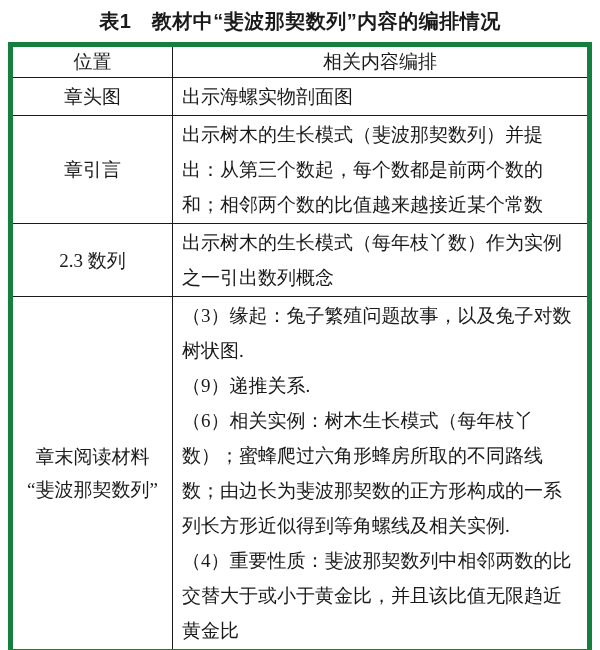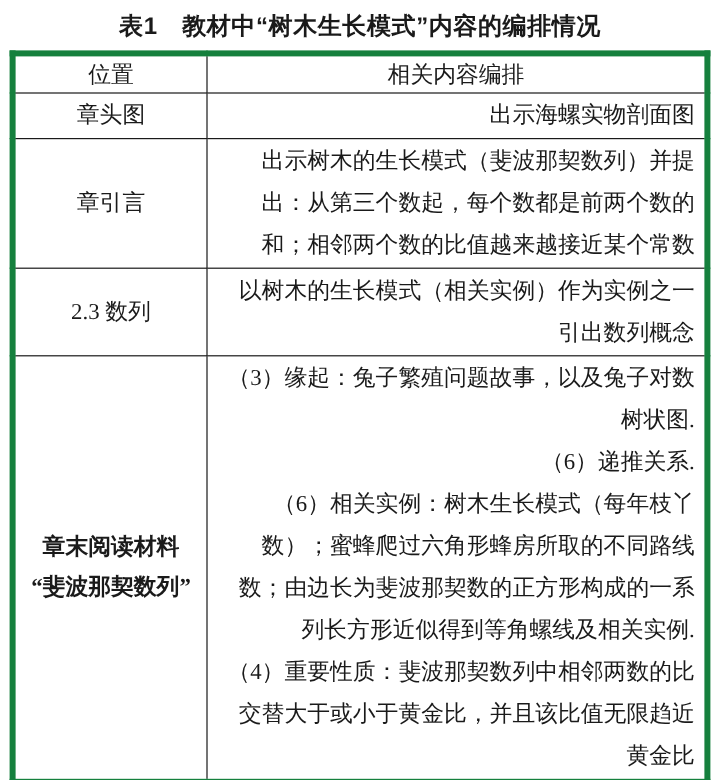--- a/index.html
+++ b/index.html
@@ -53,29 +53,29 @@
   tr.r-3 { height: 70px; }
   tr.r-4 { height: 353px; }
   th.h-cell { text-align: center; }
   td.pos {
     text-align: center;
     line-height: 33px;
   }
   td.cnt {
     padding: 1px 8px 1px 9px;
     line-height: 35px;
-    text-align: right;
+    text-align: left;
   }
   td.cnt div { margin: 0; }
-  td.pos div { margin: 0; font-weight: bold; }
+  td.pos div { margin: 0; }
 </style>
 </head>
 <body>
 
-<div class="caption">表1　教材中“树木生长模式”内容的编排情况</div>
+<div class="caption">表1　教材中“斐波那契数列”内容的编排情况</div>
 
 <table class="paper-table">
   <colgroup>
     <col class="c-pos">
     <col class="c-cnt">
   </colgroup>
   <tbody>
     <tr class="r-head">
       <th class="h-cell">位置</th>
       <th class="h-cell">相关内容编排</th>
@@ -91,30 +91,30 @@
     <tr class="r-2">
       <td class="pos">章引言</td>
       <td class="cnt">
         <div>出示树木的生长模式（斐波那契数列）并提出：从第三个数起，每个数都是前两个数的和；相邻两个数的比值越来越接近某个常数</div>
       </td>
     </tr>
 
     <tr class="r-3">
       <td class="pos">2.3 数列</td>
       <td class="cnt">
-        <div>以树木的生长模式（相关实例）作为实例之一引出数列概念</div>
+        <div>出示树木的生长模式（每年枝丫数）作为实例之一引出数列概念</div>
       </td>
     </tr>
 
     <tr class="r-4">
       <td class="pos">
         <div>章末阅读材料</div>
         <div>“斐波那契数列”</div>
       </td>
       <td class="cnt">
         <div>（3）缘起：兔子繁殖问题故事，以及兔子对数树状图.</div>
-        <div>（6）递推关系.</div>
+        <div>（9）递推关系.</div>
         <div>（6）相关实例：树木生长模式（每年枝丫数）；蜜蜂爬过六角形蜂房所取的不同路线数；由边长为斐波那契数的正方形构成的一系列长方形近似得到等角螺线及相关实例.</div>
         <div>（4）重要性质：斐波那契数列中相邻两数的比交替大于或小于黄金比，并且该比值无限趋近黄金比</div>
       </td>
     </tr>
   </tbody>
 </table>
 
 </body></html>

